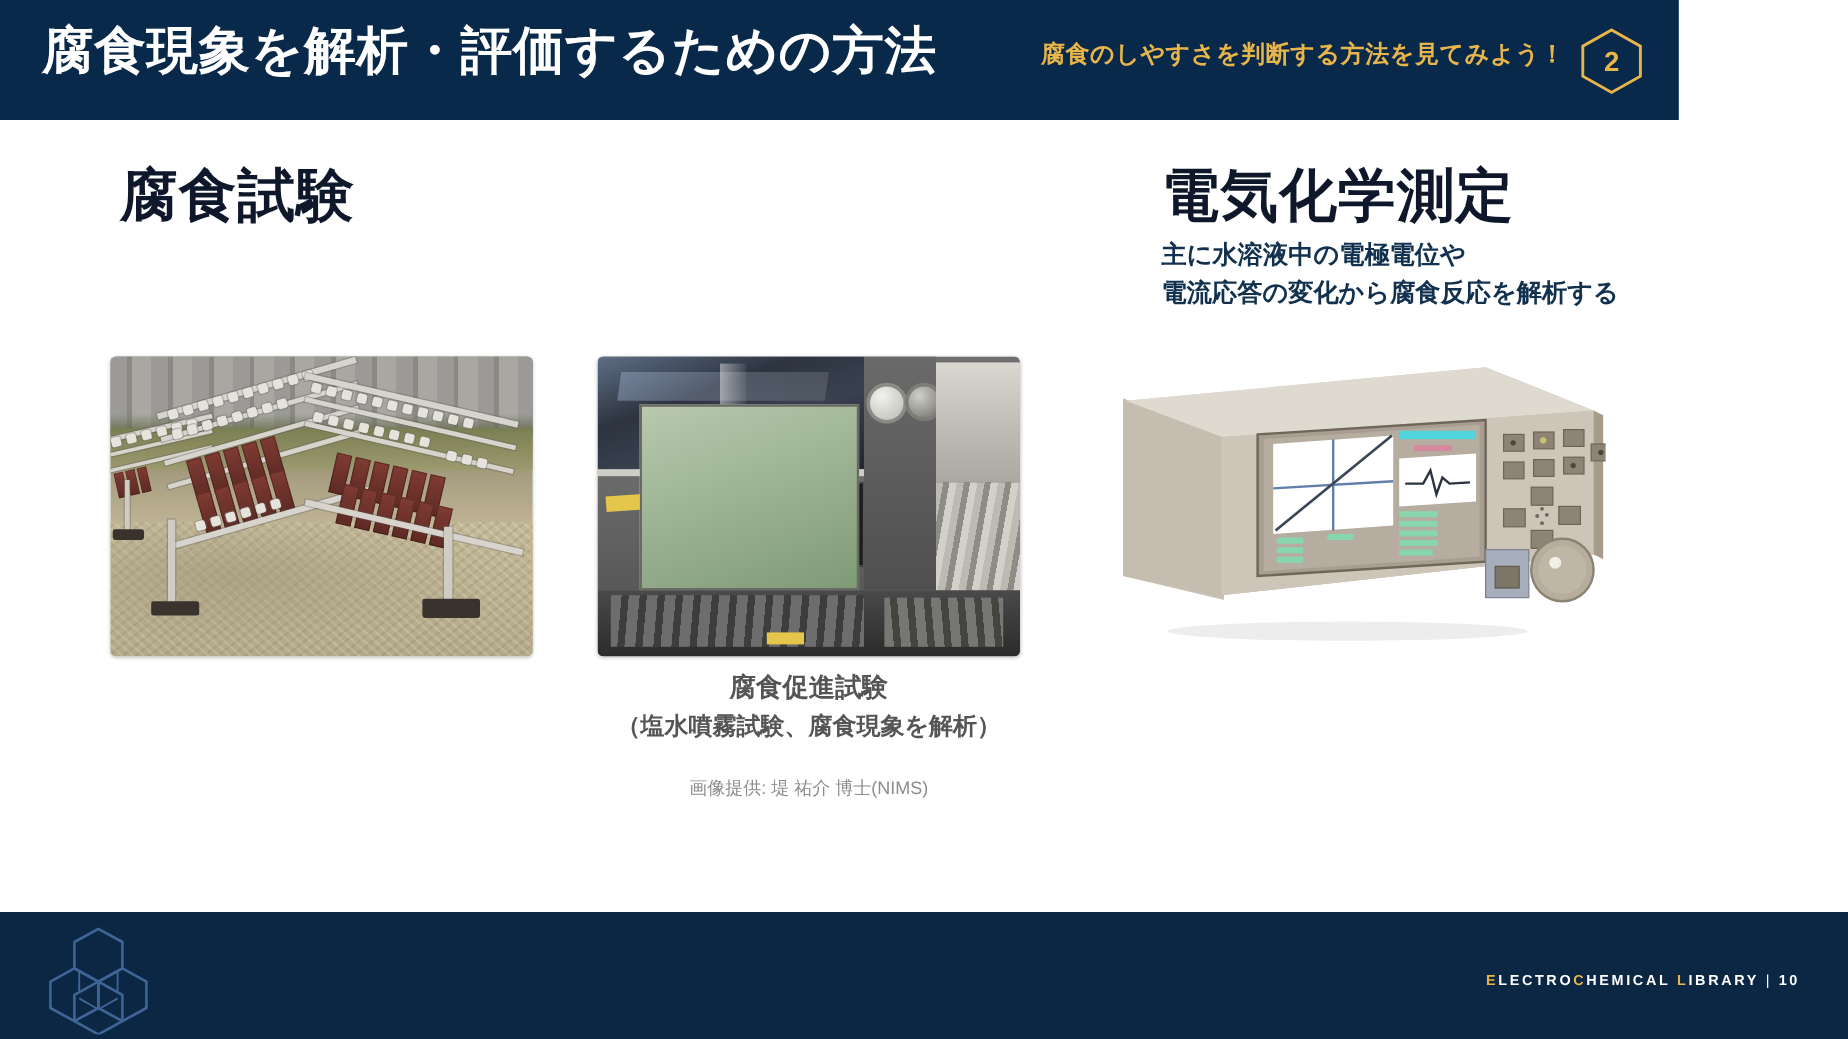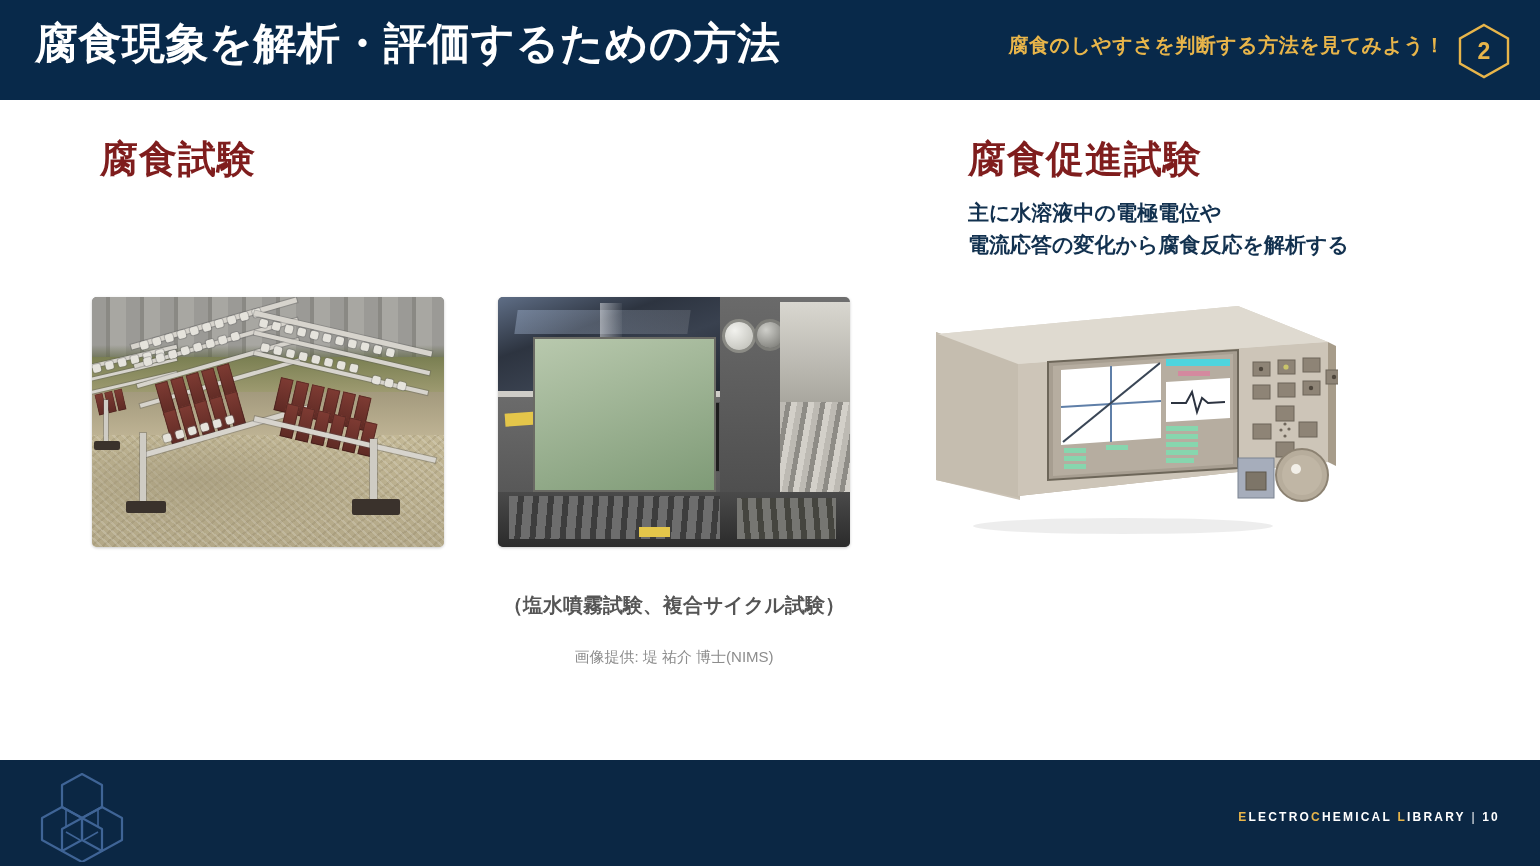--- a/index.html
+++ b/index.html
@@ -6,21 +6,21 @@
   html,body { width:1540px; height:866px; }
   body {
     font-family:"Liberation Sans","DejaVu Sans",sans-serif;
     background:#ffffff;
     position:relative;
     overflow:hidden;
   }
 
   
   .header {
-    position:absolute; left:0; top:0; width:1540px; height:100px;
+    position:absolute; left:0; top:0; width:1399px; height:100px;
     background:#08294a;
   }
   .header-title {
     position:absolute; left:35px; top:22px;
     font-size:43px; font-weight:700; color:#ffffff;
     letter-spacing:0.5px; line-height:1;
     white-space:nowrap;
   }
   .header-sub {
     position:absolute; right:95px; top:32px;
@@ -39,21 +39,21 @@
   }
 
   
   .stage { position:absolute; left:0; top:100px; width:1540px; height:660px; background:#fff; }
 
   .col-left  { position:absolute; left:0;   top:0; width:900px; height:660px; }
   .col-right { position:absolute; left:900px; top:0; width:640px; height:660px; }
 
   .sec-title {
     position:absolute;
-    font-size:38px; font-weight:700; color:#7f1d1d;
+    font-size:48px; font-weight:700; color:#0f172a;
     letter-spacing:1px; line-height:1; white-space:nowrap;
   }
   .sec-sub {
     position:absolute;
     font-size:21px; font-weight:700; color:#12314f;
     line-height:1.45; white-space:nowrap;
   }
   .left-title  { left:100px; top:40px; }
   .left-sub    { left:100px; top:98px; }
   .right-title { left:68px;  top:40px; }
@@ -342,26 +342,27 @@
         <div class="knob2" style="left:73.5%;top:10%;width:7.5%;height:10.5%;"></div>
         <div class="p2-valves"></div>
         <div class="p2-hmi"></div>
         <div class="p2-hmi-scr"></div>
         <div class="p2-metal"></div>
         <div class="p2-lower"></div>
         <div class="tape" style="left:40%;top:92%;width:9%;height:4%;"></div>
       </div>
     </div>
 
-    <div class="cap-2b">（塩水噴霧試験、複合サイクル試験）</div>
+    <div class="cap cap-2">腐食促進試験</div>
+    <div class="cap-2b">（塩水噴霧試験、腐食現象を解析）</div>
     <div class="credit credit-2">画像提供: 堤 祐介 博士(NIMS)</div>
   </div>
 
   <div class="col-right">
-    <div class="sec-title right-title">腐食促進試験</div>
+    <div class="sec-title right-title">電気化学測定</div>
     <div class="sec-sub" style="left:68px;top:130px;">電流応答の変化から腐食反応を解析する</div>
     <div class="sec-sub right-sub">主に水溶液中の電極電位や</div>
 
     <div class="instr">
       <svg viewBox="0 0 430 250">
 
         <ellipse cx="215" cy="236" rx="150" ry="8" fill="#00000012"></ellipse>
 
         <polygon points="30,44 330,16 420,52 110,74" fill="#d9d4c9"></polygon>
 

